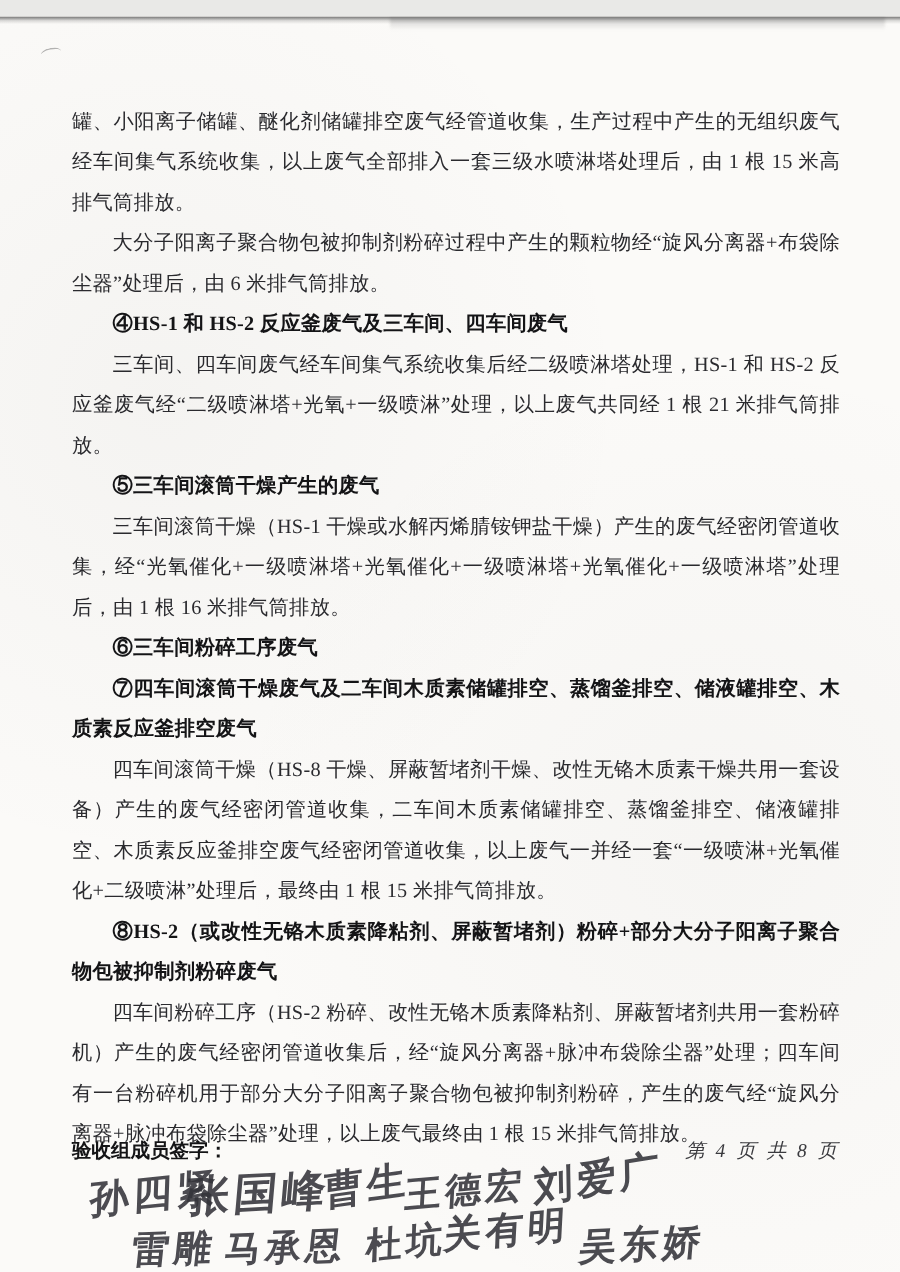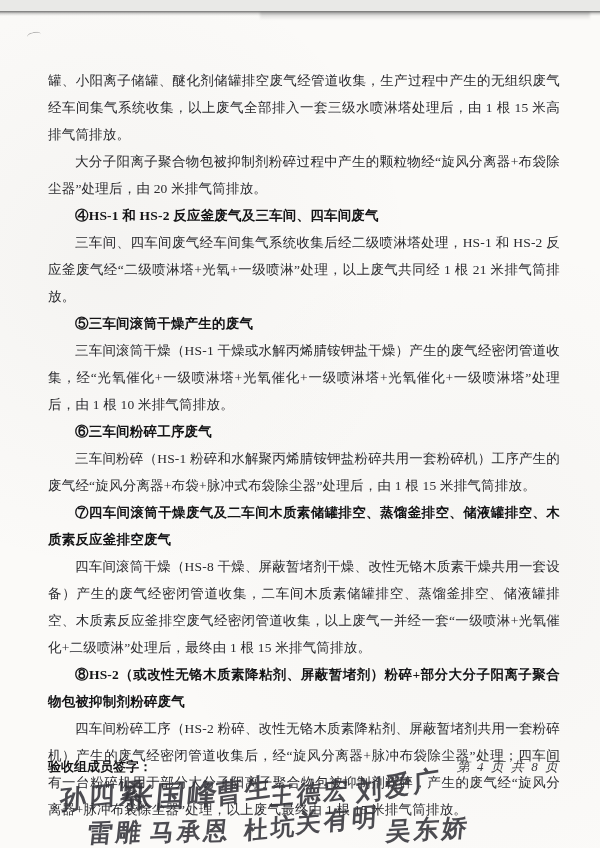--- a/index.html
+++ b/index.html
@@ -72,27 +72,26 @@
 <body>
 
 <div class="page">
 
   <div class="top-edge"></div>
   <div class="top-smudge"></div>
   <div class="speck"></div>
 
   <div class="doc" id="doc-body">
       <p class="cont">罐、小阳离子储罐、醚化剂储罐排空废气经管道收集，生产过程中产生的无组织废气经车间集气系统收集，以上废气全部排入一套三级水喷淋塔处理后，由 1 根 15 米高排气筒排放。</p>
-      <p class="body">大分子阳离子聚合物包被抑制剂粉碎过程中产生的颗粒物经“旋风分离器+布袋除尘器”处理后，由 20 米排气筒排放。</p>
+      <p class="body">大分子阳离子聚合物包被抑制剂粉碎过程中产生的颗粒物经“旋风分离器+布袋除尘器”处理后，由 6 米排气筒排放。</p>
       <p class="heading">④HS-1 和 HS-2 反应釜废气及三车间、四车间废气</p>
       <p class="body">三车间、四车间废气经车间集气系统收集后经二级喷淋塔处理，HS-1 和 HS-2 反应釜废气经“二级喷淋塔+光氧+一级喷淋”处理，以上废气共同经 1 根 21 米排气筒排放。</p>
       <p class="heading">⑤三车间滚筒干燥产生的废气</p>
-      <p class="body">三车间滚筒干燥（HS-1 干燥或水解丙烯腈铵钾盐干燥）产生的废气经密闭管道收集，经“光氧催化+一级喷淋塔+光氧催化+一级喷淋塔+光氧催化+一级喷淋塔”处理后，由 1 根 10 米排气筒排放。</p>
+      <p class="body">三车间滚筒干燥（HS-1 干燥或水解丙烯腈铵钾盐干燥）产生的废气经密闭管道收集，经“光氧催化+一级喷淋塔+光氧催化+一级喷淋塔+光氧催化+一级喷淋塔”处理后，由 1 根 16 米排气筒排放。</p>
       <p class="heading">⑥三车间粉碎工序废气</p>
-      <p class="body">三车间粉碎（HS-1 粉碎和水解聚丙烯腈铵钾盐粉碎共用一套粉碎机）工序产生的废气经“旋风分离器+布袋+脉冲式布袋除尘器”处理后，由 1 根 15 米排气筒排放。</p>
       <p class="heading">⑦四车间滚筒干燥废气及二车间木质素储罐排空、蒸馏釜排空、储液罐排空、木质素反应釜排空废气</p>
       <p class="body">四车间滚筒干燥（HS-8 干燥、屏蔽暂堵剂干燥、改性无铬木质素干燥共用一套设备）产生的废气经密闭管道收集，二车间木质素储罐排空、蒸馏釜排空、储液罐排空、木质素反应釜排空废气经密闭管道收集，以上废气一并经一套“一级喷淋+光氧催化+二级喷淋”处理后，最终由 1 根 15 米排气筒排放。</p>
       <p class="heading">⑧HS-2（或改性无铬木质素降粘剂、屏蔽暂堵剂）粉碎+部分大分子阳离子聚合物包被抑制剂粉碎废气</p>
       <p class="body">四车间粉碎工序（HS-2 粉碎、改性无铬木质素降粘剂、屏蔽暂堵剂共用一套粉碎机）产生的废气经密闭管道收集后，经“旋风分离器+脉冲布袋除尘器”处理；四车间有一台粉碎机用于部分大分子阳离子聚合物包被抑制剂粉碎，产生的废气经“旋风分离器+脉冲布袋除尘器”处理，以上废气最终由 1 根 15 米排气筒排放。</p>
     </div>
 
   <div class="footer">
     <span class="label">验收组成员签字：</span>
     <span class="pageno">第 4 页 共 8 页</span>
   </div>

